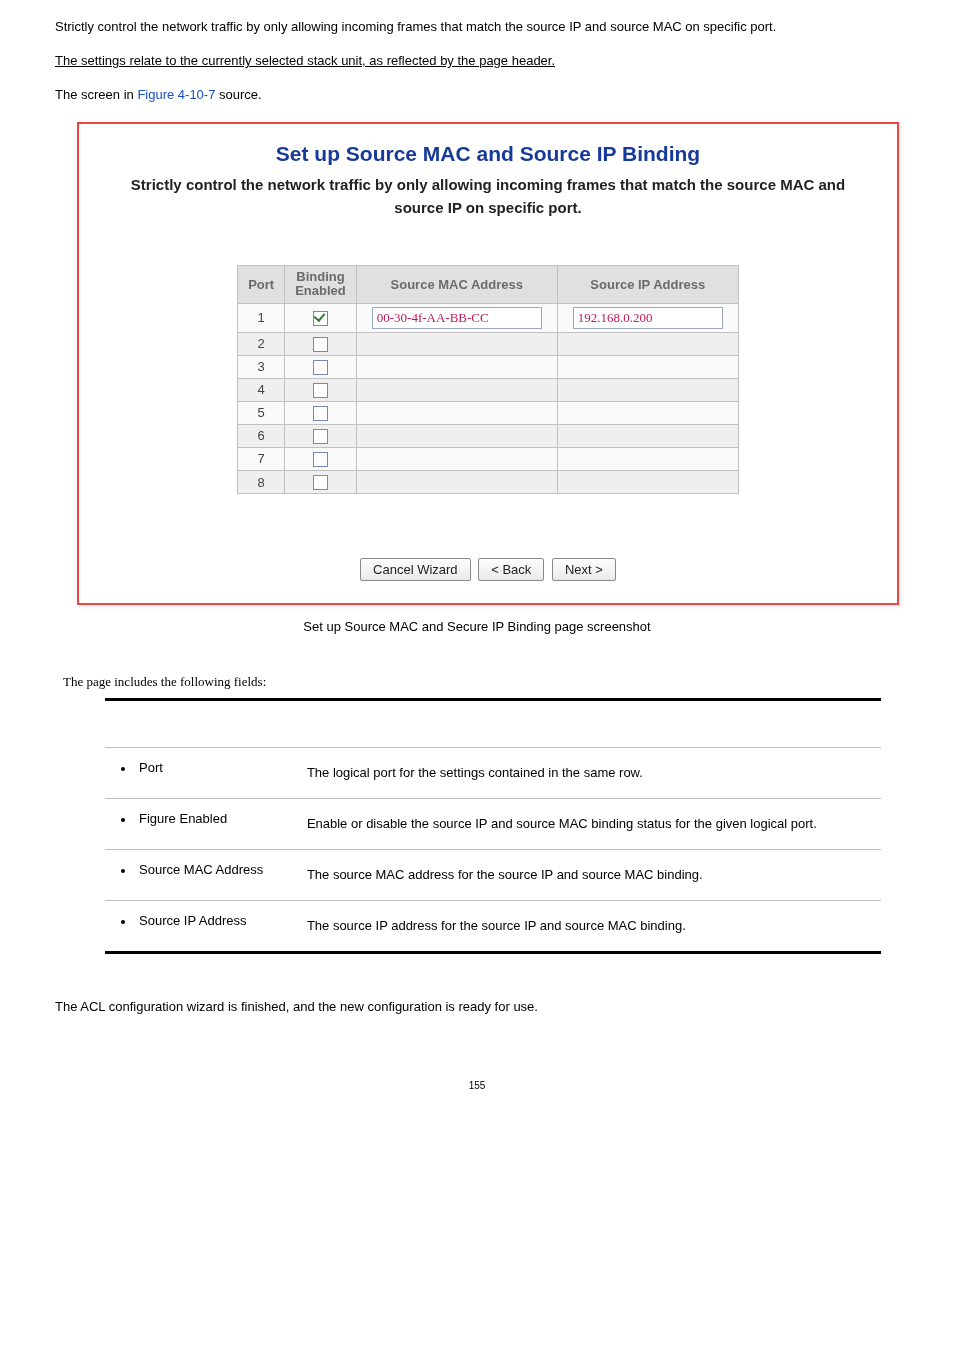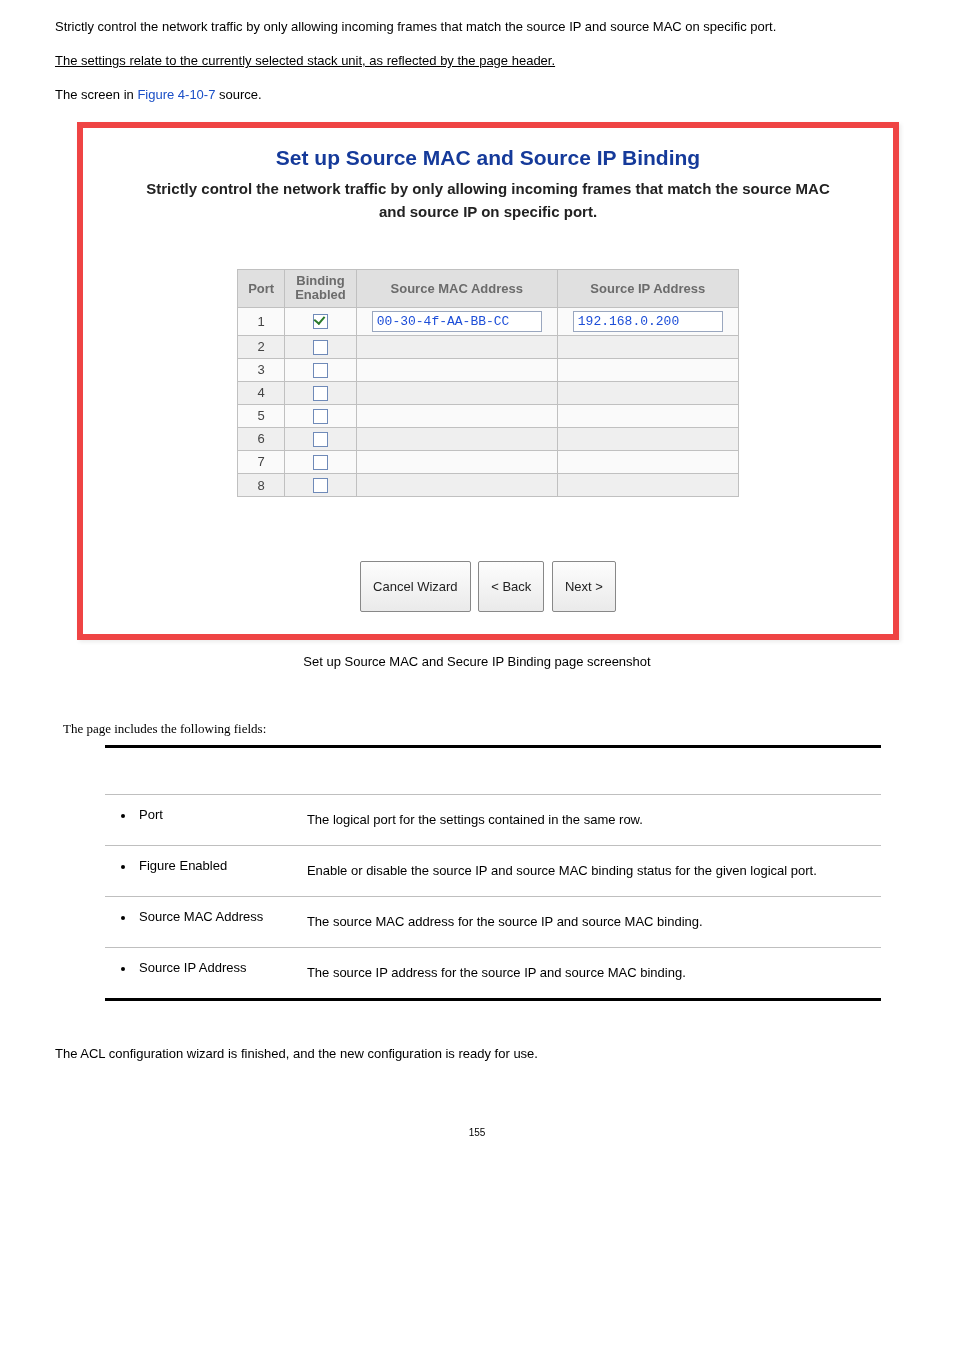--- a/index.html
+++ b/index.html
@@ -12,21 +12,21 @@
     width: 844px;
   }
   .body-text {
     line-height: 2.0;
     margin: 14px 0;
   }
   .link {
     color: #1a4fc7;
   }
   .figure-frame {
-    border: 6px solid #ef4444;
+    border: 2px solid #ef4444;
     margin: 10px 0 10px 22px;
     padding: 18px 50px 22px 50px;
     background: #fff;
     box-shadow: 2px 2px 4px rgba(0,0,0,0.08);
   }
   .fig-title {
     text-align: center;
     font-size: 21px;
     font-weight: bold;
     color: #153a9a;
@@ -89,44 +89,44 @@
     left: 2px; top: -1px;
     width: 5px; height: 8px;
     border: solid #2a7a2a;
     border-width: 0 2px 2px 0;
     transform: rotate(40deg);
   }
   .txtin {
     border: 1px solid #9aa7bf;
     font-size: 13px;
     padding: 2px 4px;
-    font-family: Liberation Mono, monospace;
-    color: #1d4ed8;
+    font-family: Liberation Serif, serif;
+    color: #be185d;
     background: #fff;
     width: 140px;
   }
   .wizard-buttons {
     text-align: center;
     margin-top: 64px;
   }
   .wizard-buttons .btn {
     display: inline-block;
     border: 1px solid #888;
     background: linear-gradient(#fdfdfd,#eaeaea);
     font-size: 13px;
-    padding: 17px 12px;
+    padding: 3px 12px;
     margin: 0 2px;
     border-radius: 2px;
     font-family: Arial, sans-serif;
     color: #222;
   }
   .fig-caption {
     text-align: center;
     font-size: 13px;
-    margin: 14px 0 52px 0;
+    margin: 14px 0 40px 0;
     color: #000;
   }
   .fields-intro {
     margin: 18px 0 8px 8px;
     font-family: Liberation Serif, serif;
   }
   .fields-table {
     border-collapse: collapse;
     width: 92%;
     margin: 6px 0 0 50px;

